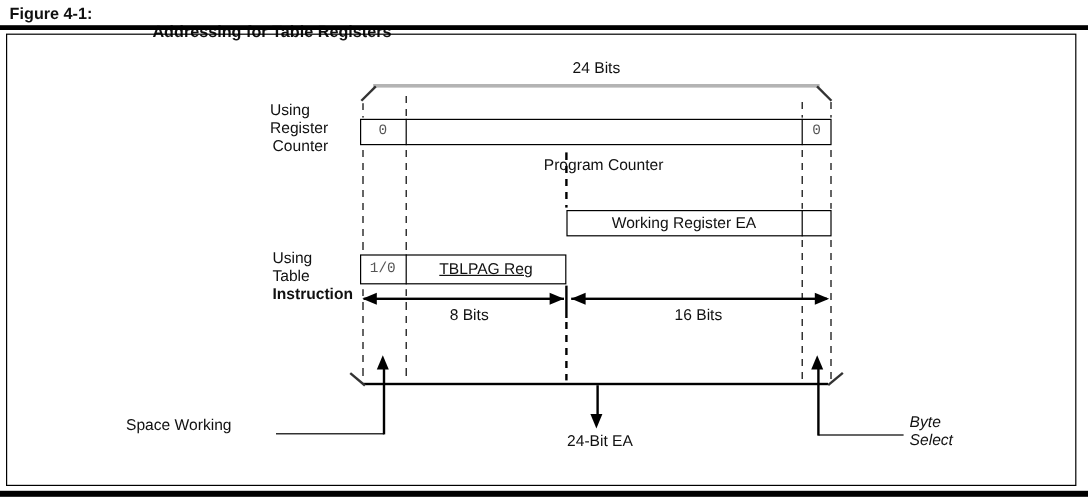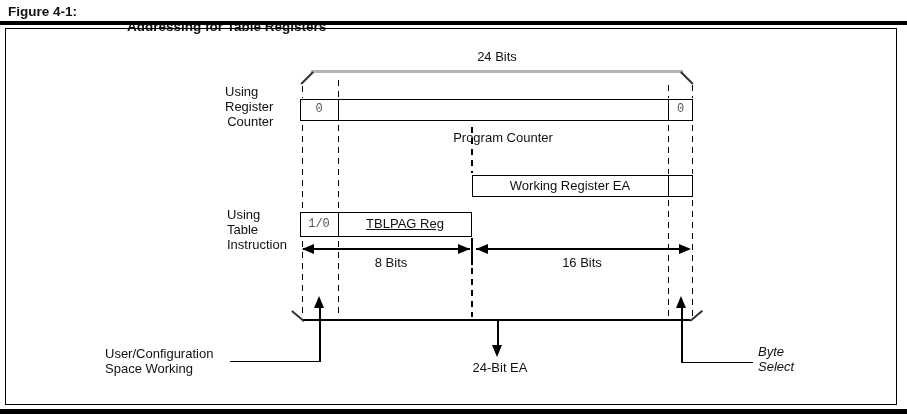--- a/index.html
+++ b/index.html
@@ -63,21 +63,21 @@
   <div class="lbl-c" style="left:338px;top:102px;width:330px;margin-top:28px;">Program Counter</div>
   <div class="lbl-c mono-bit" style="left:668px;top:102px;width:25px;">0</div>
 
   <div class="box" style="left:472px;top:175px;width:221px;height:22px;"></div>
   <div class="vline" style="left:668px;top:175px;height:22px;"></div>
   <div class="lbl-c" style="left:472px;top:178px;width:196px;">Working Register EA</div>
 
   <div class="lbl" style="left:227px;top:207px;">
     <span style="display:block;">Using</span>
     <span style="display:block;">Table</span>
-    <span style="display:block;">Instruction</span>
+    <span style="display:block;font-weight:bold;">Instruction</span>
   </div>
 
   <div class="box" style="left:300px;top:212px;width:172px;height:25px;"></div>
   <div class="vline" style="left:338px;top:212px;height:25px;"></div>
   <div class="lbl-c mono-bit" style="left:300px;top:217px;width:38px;">1/0</div>
   <div class="lbl-c" style="left:338px;top:216px;width:134px;text-decoration:underline;">TBLPAG Reg</div>
 
   <div class="hline" style="left:303px;top:248px;width:167px;"></div>
   <div class="tri tri-left" style="left:302px;top:243.5px;"></div>
   <div class="tri tri-right" style="left:458px;top:243.5px;"></div>
@@ -106,21 +106,20 @@
   <div class="vdash" style="left:691.6px;top:200px;height:117px;"></div>
 
   <div class="hline" style="left:303px;top:319px;width:387px;"></div>
   <div class="slant" style="left:292px;top:309.5px;width:16px;transform:rotate(40deg);"></div>
   <div class="slant" style="left:690px;top:319.5px;width:16px;transform:rotate(-40deg);"></div>
 
   <div class="vline" style="left:319.3px;top:307px;height:55px;"></div>
   <div class="tri tri-up" style="left:314px;top:296px;"></div>
   <div class="hline" style="left:230px;top:360.5px;width:90px;height:1.4px;"></div>
   <div class="lbl" style="left:105px;top:346px;">
-    <span style="display:block;">User/Configuration</span>
     <span style="display:block;">Space Working</span>
   </div>
 
   <div class="vline" style="left:497.3px;top:321px;height:25px;"></div>
   <div class="tri tri-down" style="left:492px;top:345px;"></div>
   <div class="lbl-c" style="left:450px;top:360px;width:100px;">24-Bit EA</div>
 
   <div class="vline" style="left:681.3px;top:307px;height:56px;"></div>
   <div class="tri tri-up" style="left:676px;top:296px;"></div>
   <div class="hline" style="left:682px;top:362px;width:71px;height:1.4px;"></div>

